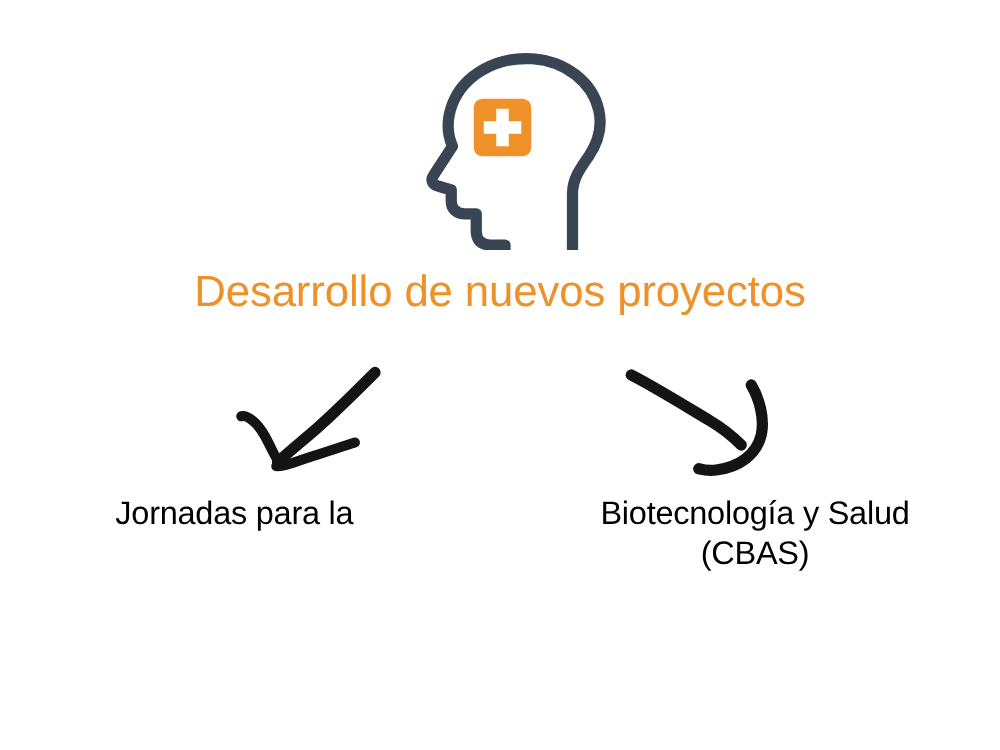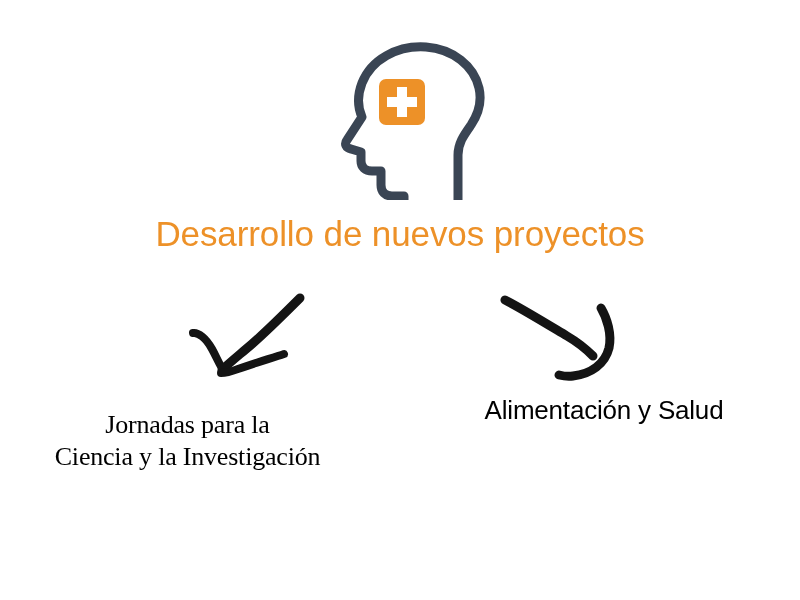--- a/index.html
+++ b/index.html
@@ -63,23 +63,22 @@
     position: absolute;
     text-align: center;
     font-size: 26px;
     line-height: 32px;
     font-weight: 400;
     color: #000000;
     letter-spacing: -0.2px;
   }
   #leaf-left {
     left: 0px;
-    top: 409px;
+    top: 394px;
     width: 375px;
-    font-family: Liberation Serif, serif;
   }
   #leaf-right {
     left: 414px;
     top: 394px;
     width: 380px;
   }
   .leaf-text .ln {
     display: block;
     white-space: pre;
   }
@@ -138,20 +137,20 @@
     <svg viewBox="0 0 150 100" width="150" height="100" xmlns="http://www.w3.org/2000/svg">
 
       <path d="M 10 12 C 26 20, 52 36, 72 48 C 84 55, 92 62, 98 68" fill="none" stroke="#141414" stroke-width="9" stroke-linecap="round" stroke-linejoin="round"></path>
 
       <path d="M 106 20 C 112 30, 117 46, 114 60 C 110 76, 96 86, 78 88 C 72 89, 68 88, 64 87" fill="none" stroke="#141414" stroke-width="9" stroke-linecap="round" stroke-linejoin="round"></path>
     </svg>
   </div>
 
   <div class="leaf-text" id="leaf-left">
     <span class="ln">Jornadas para la</span>
-    <span class="ln">Ciencia y la Investigación</span>
   </div>
 
   <div class="leaf-text" id="leaf-right">
-    <span class="ln">Alimentación y Salud</span>
+    <span class="ln">Biotecnología y Salud</span>
+    <span class="ln">(CBAS)</span>
   </div>
 
 </div>
 
 </body></html>

